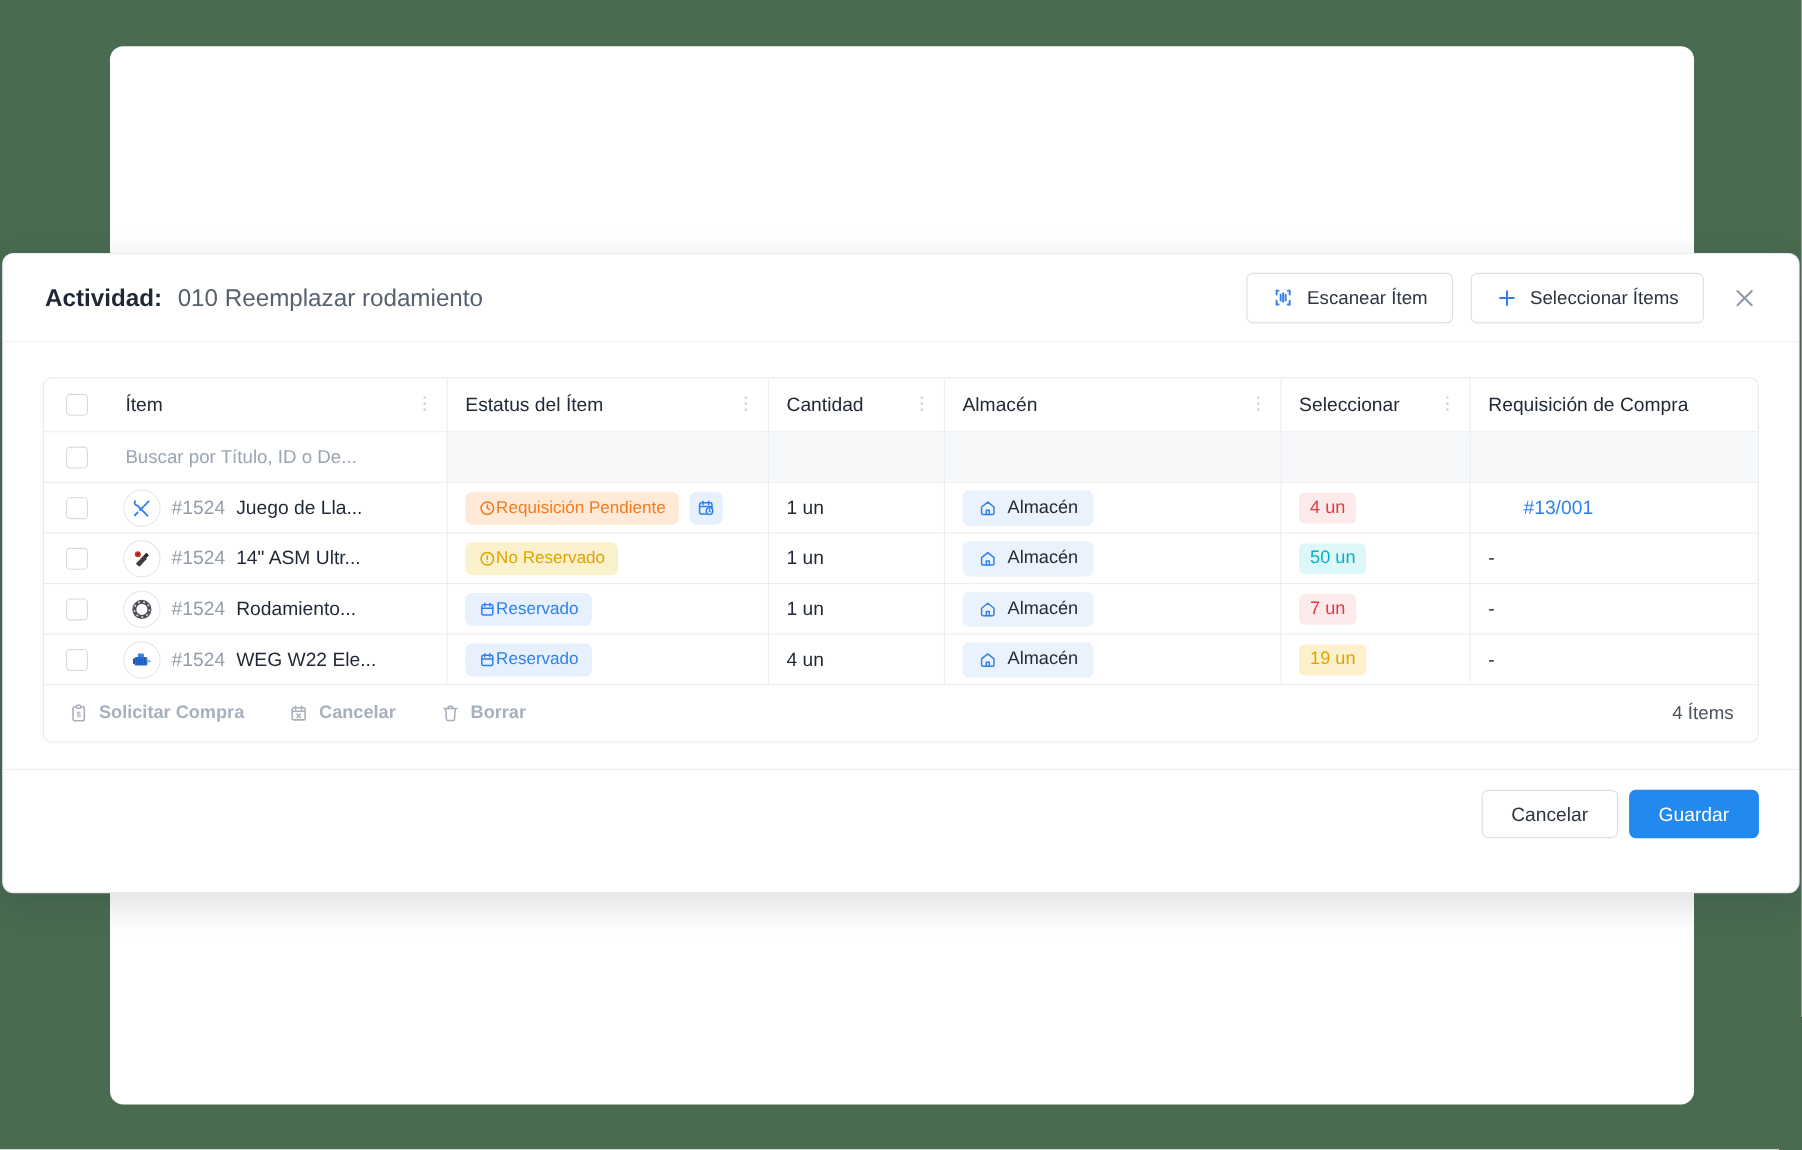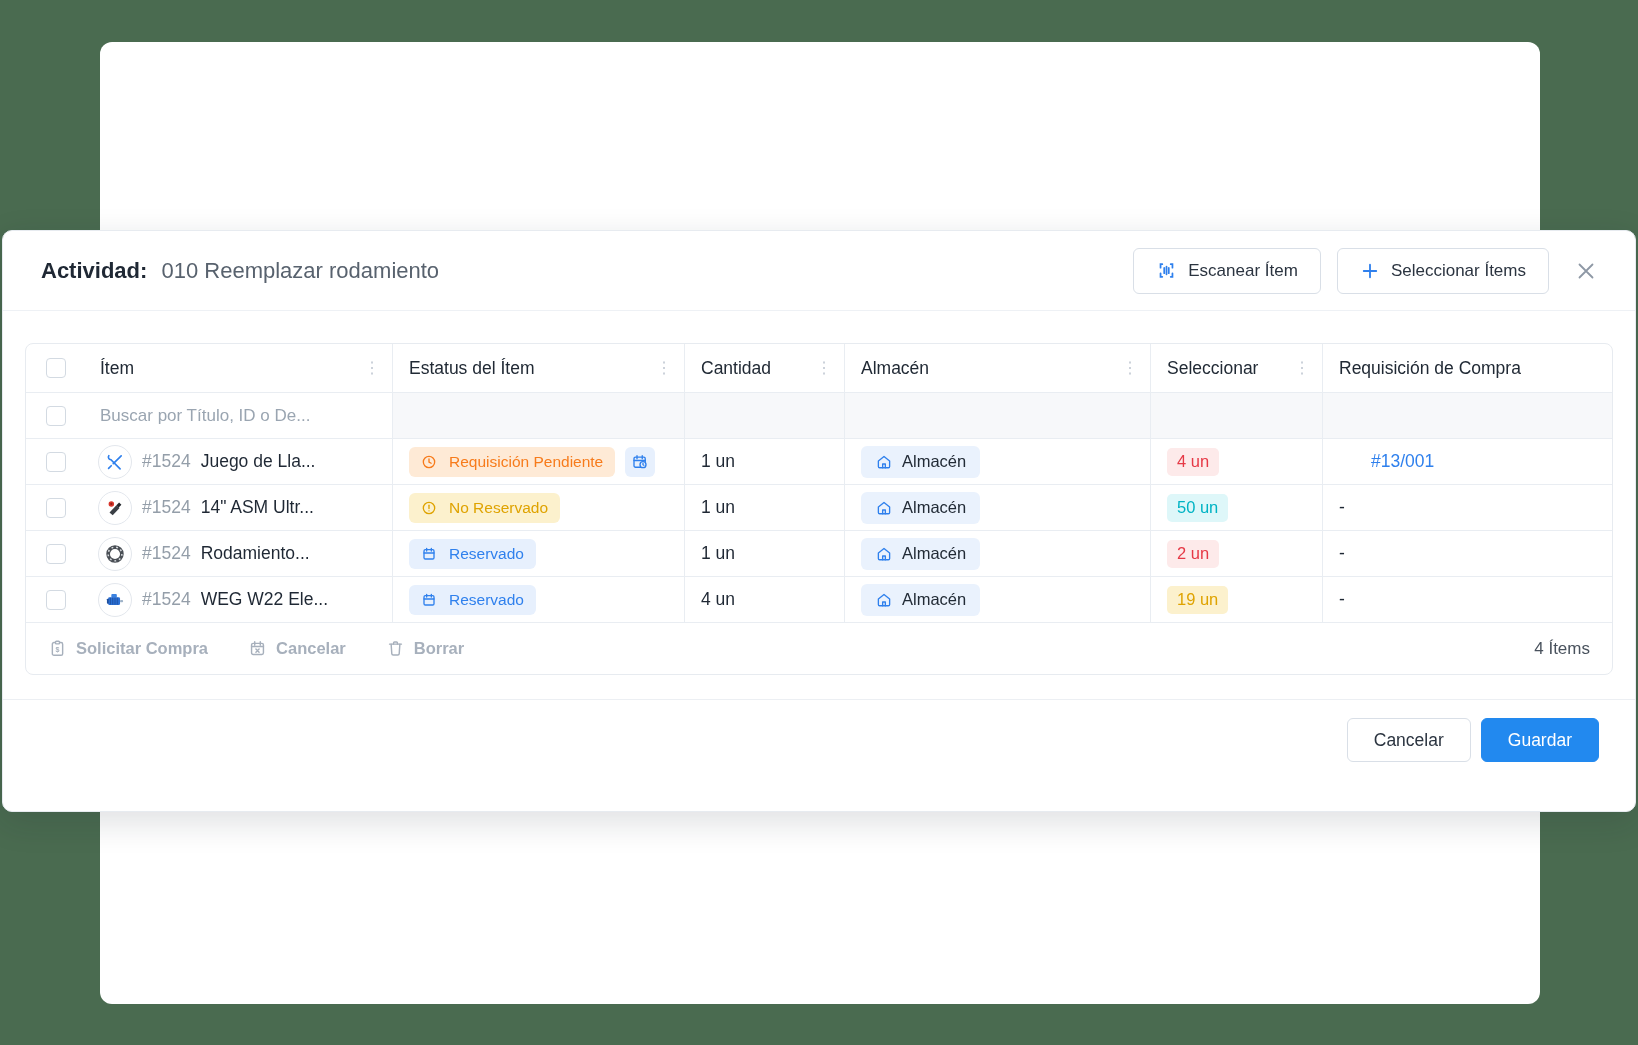--- a/index.html
+++ b/index.html
@@ -19,21 +19,21 @@
   .back-card{position:absolute;left:100px;top:42px;width:1440px;height:962px;background:#fff;border-radius:12px;}
   .modal{position:absolute;left:2px;top:230px;width:1634px;height:582px;background:#fff;border:1px solid #e7ebf0;
          border-radius:10px;box-shadow:0 10px 34px rgba(20,30,45,.14);display:flex;flex-direction:column;}
   .modal-header{height:80px;display:flex;align-items:center;padding:0 34px 0 38px;border-bottom:1px solid #eef1f5;flex:none;}
   .title{font-size:22px;color:var(--txt);flex:1;white-space:nowrap;}
   .title .lbl{font-weight:700;}
   .title .val{color:var(--txt-gray);font-weight:500;margin-left:8px;}
   .hbtn{height:46px;display:flex;align-items:center;gap:11px;padding:0 22px;background:#fff;border:1px solid #d9dfe7;
         border-radius:6px;font-size:17px;color:#2b3440;cursor:pointer;margin-left:16px;}
   .close-btn{margin-left:22px;width:30px;height:30px;display:flex;align-items:center;justify-content:center;cursor:pointer;background:none;border:none;}
-  .modal-body{flex:1;padding:32px 22px 0;}
+  .modal-body{flex:1;padding:32px 36px 0;}
   .tbl{width:100%;border:1px solid #e7ebf0;border-radius:8px;overflow:hidden;background:#fff;}
   .row{display:grid;grid-template-columns:60px 306px 292px 160px 306px 172px 1fr;align-items:stretch;}
   .row+.row{border-top:1px solid var(--line);}
   .cell{display:flex;align-items:center;min-width:0;font-size:17.5px;color:var(--txt);}
   .bl{border-left:1px solid var(--line);}
   .chk-cell{justify-content:center;}
   .checkbox{width:20px;height:20px;border:1.5px solid #d3dae2;border-radius:4px;background:#fff;cursor:pointer;flex:none;}
   .hrow{height:48px;}
   .hcell{justify-content:space-between;padding:0 8px 0 16px;font-weight:500;color:#212a35;}
   .hcell.first{padding-left:14px;}
@@ -41,21 +41,21 @@
   .srow{height:46px;}
   .srow .gray{background:#f7f8fa;}
   .search-input{border:none;outline:none;background:transparent;width:100%;font-size:17px;color:var(--txt);padding-left:14px;}
   .search-input::placeholder{color:#9aa5b1;}
   .drow{height:46px;}
   .item-cell{padding-left:12px;gap:10px;}
   .avatar{width:34px;height:34px;border-radius:50%;border:1px solid #e3e7ed;background:#fff;display:flex;align-items:center;justify-content:center;flex:none;overflow:hidden;}
   .item-id{color:var(--txt-light);flex:none;}
   .item-title{white-space:nowrap;overflow:hidden;flex:1;padding-right:6px;}
   .pad{padding-left:16px;}
-  .badge{height:30px;display:inline-flex;align-items:center;gap:12px;padding:0 12px;border-radius:6px;font-size:15.5px;font-weight:500;white-space:nowrap;}
+  .badge{height:30px;display:inline-flex;align-items:center;gap:0;padding:0 12px;border-radius:6px;font-size:15.5px;font-weight:500;white-space:nowrap;}
   .b-orange{color:var(--c-orange);background:var(--c-orange-bg);}
   .b-amber{color:var(--c-amber);background:var(--c-amber-bg);}
   .b-blue{color:var(--c-blue-badge);background:var(--c-blue-badge-bg);}
   .status-cell{gap:10px;}
   .mini-btn{width:30px;height:30px;border:none;border-radius:6px;background:var(--c-blue-badge-bg);display:flex;align-items:center;justify-content:center;cursor:pointer;flex:none;}
   .wh-badge{height:32px;display:inline-flex;align-items:center;gap:9px;padding:0 14px;border-radius:6px;background:var(--c-wh-badge-bg);color:#222b36;font-size:16.5px;}
   .avail{height:28px;display:inline-flex;align-items:center;padding:0 10px;border-radius:5px;font-size:16.5px;font-weight:500;}
   .a-red{color:var(--c-red);background:var(--c-red-bg);}
   .a-teal{color:var(--c-teal);background:var(--c-teal-bg);}
   .a-amber{color:var(--c-amber);background:var(--c-amber-bg);}
@@ -288,21 +288,21 @@
               <span class="icon">
                 <svg width="18" height="18" viewBox="0 0 24 24" fill="none" stroke="#2f80ed" stroke-width="1.8" stroke-linecap="round" stroke-linejoin="round">
                   <path d="M4.5 10.6L12 4.6l7.5 6v7.4a1.6 1.6 0 0 1-1.6 1.6H6.1a1.6 1.6 0 0 1-1.6-1.6z"></path>
                     <path d="M10.2 19.6v-5h3.6v5"></path>
                 </svg>
               </span>
               <span>Almacén</span>
             </span>
           </div>
           <div class="cell bl pad">
-              <span class="avail a-red">2 un</span>
+              <span class="avail a-red">7 un</span>
             </div>
           <div class="cell bl pad">-</div>
         </div>
 
         <div class="row drow">
           <div class="cell chk-cell">
               <span class="checkbox"></span>
             </div>
           <div class="cell item-cell">
             <span class="avatar">

